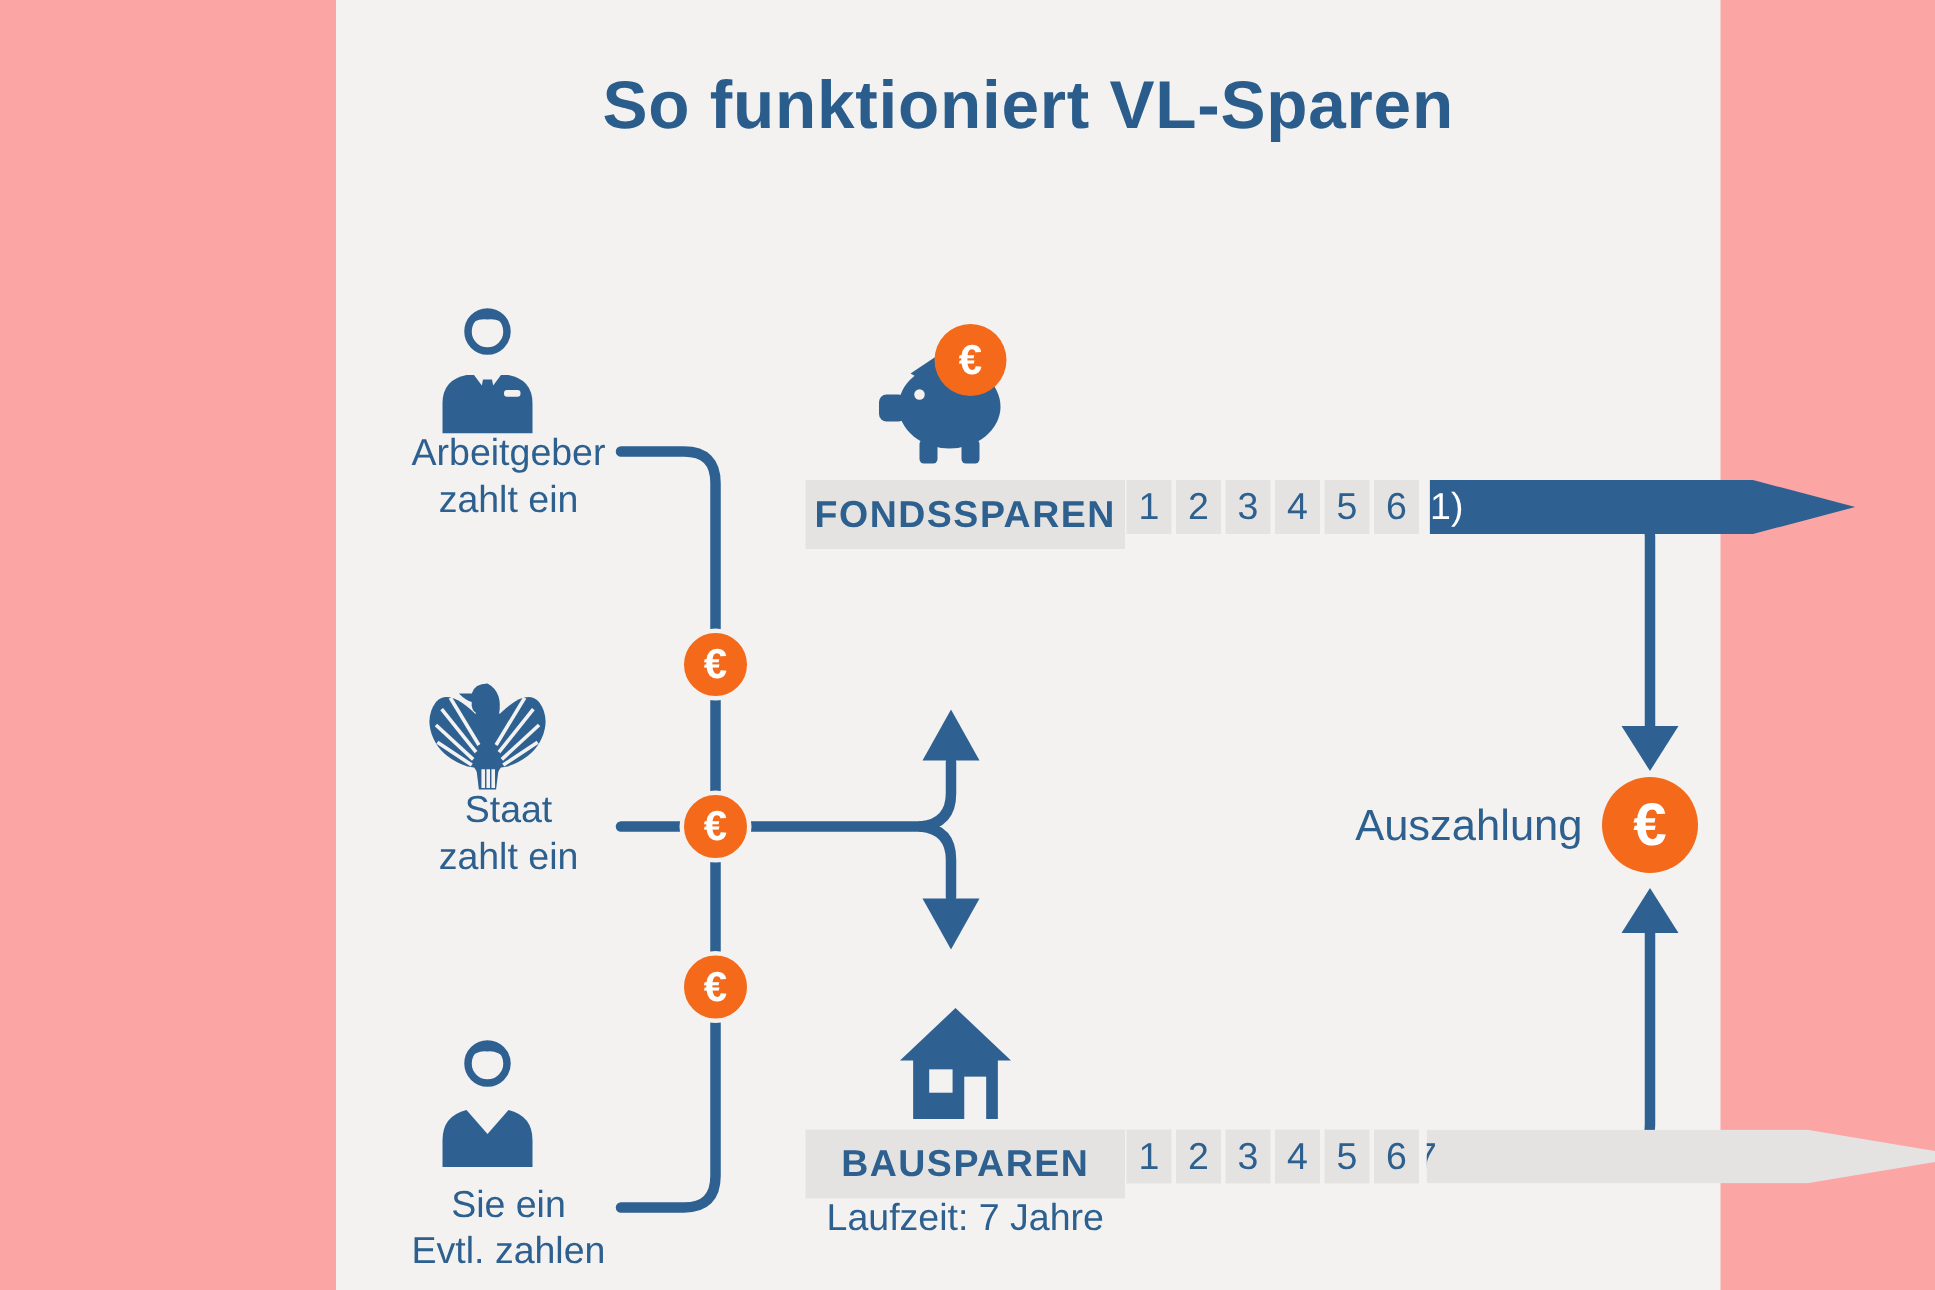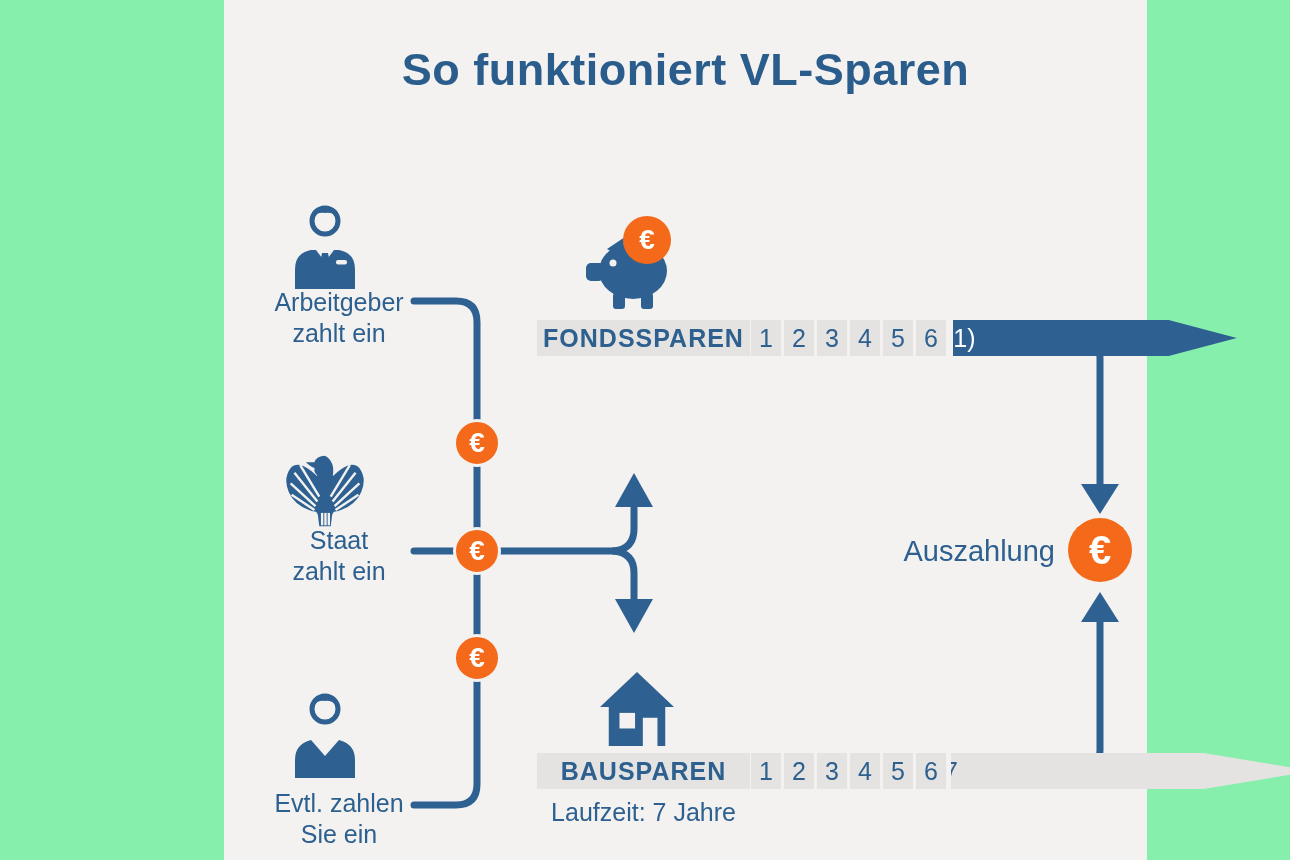--- a/index.html
+++ b/index.html
@@ -1,28 +1,28 @@
 <!DOCTYPE html>
 <html><head>
 <meta charset="utf-8">
 <style>
   html,body{margin:0;padding:0;background:#fff;}
-  .stage{position:relative;width:1290px;height:860px;background:#86efac;overflow:hidden;
+  .stage{position:relative;width:1290px;height:860px;background:#fca5a5;overflow:hidden;
          font-family:"Liberation Sans",sans-serif;color:#2D608F;}
   .canvas{position:absolute;left:224px;top:0;width:923px;height:860px;background:#F3F2F1;}
   .abs{position:absolute;}
   .title{left:224px;top:44px;width:923px;text-align:center;font-size:45px;font-weight:600;
          color:#2B5D8C;letter-spacing:0.5px;}
   .lbl{font-size:25px;line-height:31px;text-align:center;color:#2D608F;padding-left:14px;}
   .svgwrap svg{display:block;}
   .coin{background:#F46A1A;border-radius:50%;color:#fff;font-weight:bold;
         display:flex;align-items:center;justify-content:center;border:3px solid #F3F2F1;box-sizing:border-box;}
   .coin-small{width:48px;height:48px;font-size:28px;}
   .coin-big{width:64px;height:64px;font-size:40px;border:none;}
-  .bar{background:#E4E3E1;height:36px;display:flex;align-items:center;justify-content:center;
+  .bar{background:#E4E3E1;height:46px;display:flex;align-items:center;justify-content:center;
        font-size:25px;font-weight:bold;color:#2D608F;letter-spacing:1px;}
   .yearbox{position:absolute;width:30px;height:36px;background:#E4E3E1;display:flex;align-items:center;
            justify-content:center;font-size:25px;color:#2D608F;}
   .pent-blue{background:#2E6191;color:#fff;height:36px;display:flex;align-items:center;justify-content:center;
              font-size:25px;clip-path:polygon(0 0,76% 0,100% 50%,76% 100%,0 100%);padding-right:22%;box-sizing:border-box;}
   .pent-gray{background:#E4E3E1;color:#2D608F;height:36px;display:flex;align-items:center;justify-content:center;
              font-size:25px;clip-path:polygon(0 0,70% 0,100% 50%,70% 100%,0 100%);padding-right:28%;box-sizing:border-box;}
   .desc{font-size:25px;line-height:31.5px;text-align:center;color:#2D608F;}
   .payout-label{font-size:29px;text-align:right;color:#2D608F;}
 </style>
@@ -96,22 +96,22 @@
   </div>
 
   <div class="abs svgwrap" style="left:285px;top:692px;">
     <svg width="80" height="86" viewBox="0 0 80 86">
       <circle cx="40" cy="17" r="13" fill="none" stroke="#2E6191" stroke-width="5"></circle>
       <path d="M27 14 Q28 3 40 3 Q52 3 53 14 Q46 8 40 9 Q33 8 27 14 Z" fill="#2E6191"></path>
       <path d="M10 86 V68 Q10 52 26 48 L40 64 L54 48 Q70 52 70 68 V86 Z" fill="#2E6191"></path>
     </svg>
   </div>
   <div class="abs lbl" style="left:225px;top:788px;width:200px;">
+    <div>Sie ein</div>
     <div>Evtl. zahlen</div>
-    <div>Sie ein</div>
   </div>
 
   <div class="abs coin coin-small" style="left:453px;top:419px;">
       <span>€</span>
     </div>
   <div class="abs coin coin-small" style="left:453px;top:527px;">
       <span>€</span>
     </div>
   <div class="abs coin coin-small" style="left:453px;top:634px;">
       <span>€</span>

